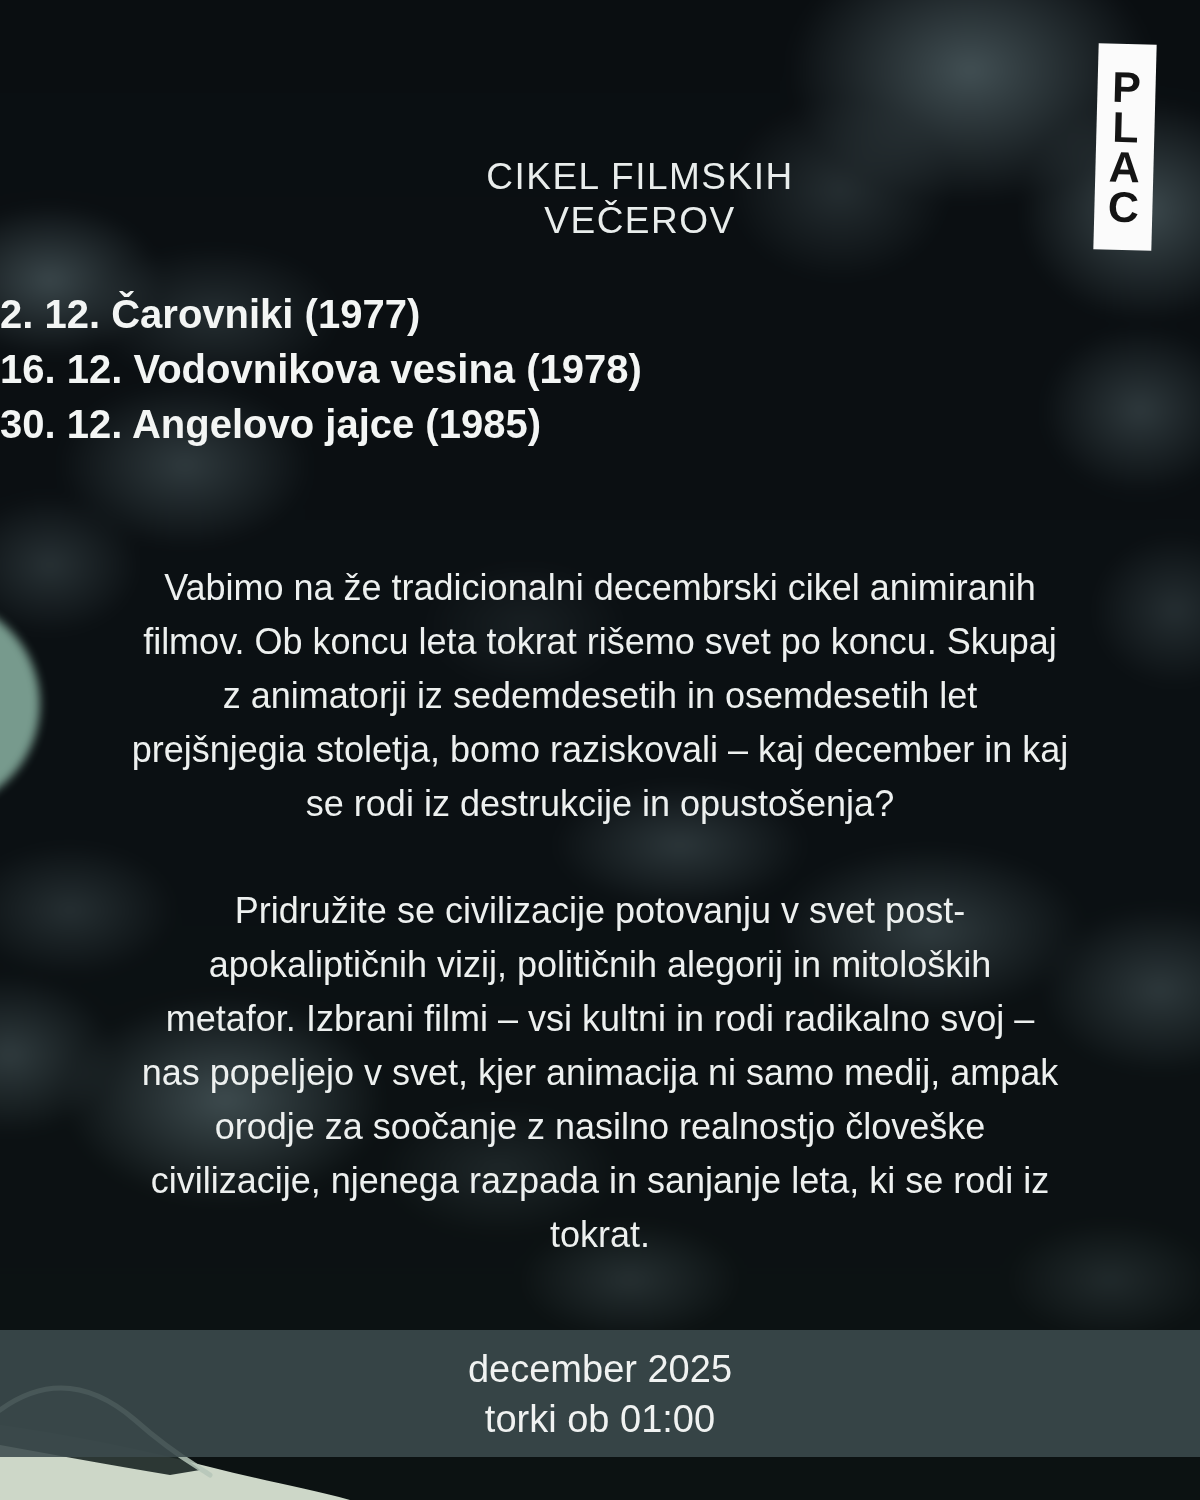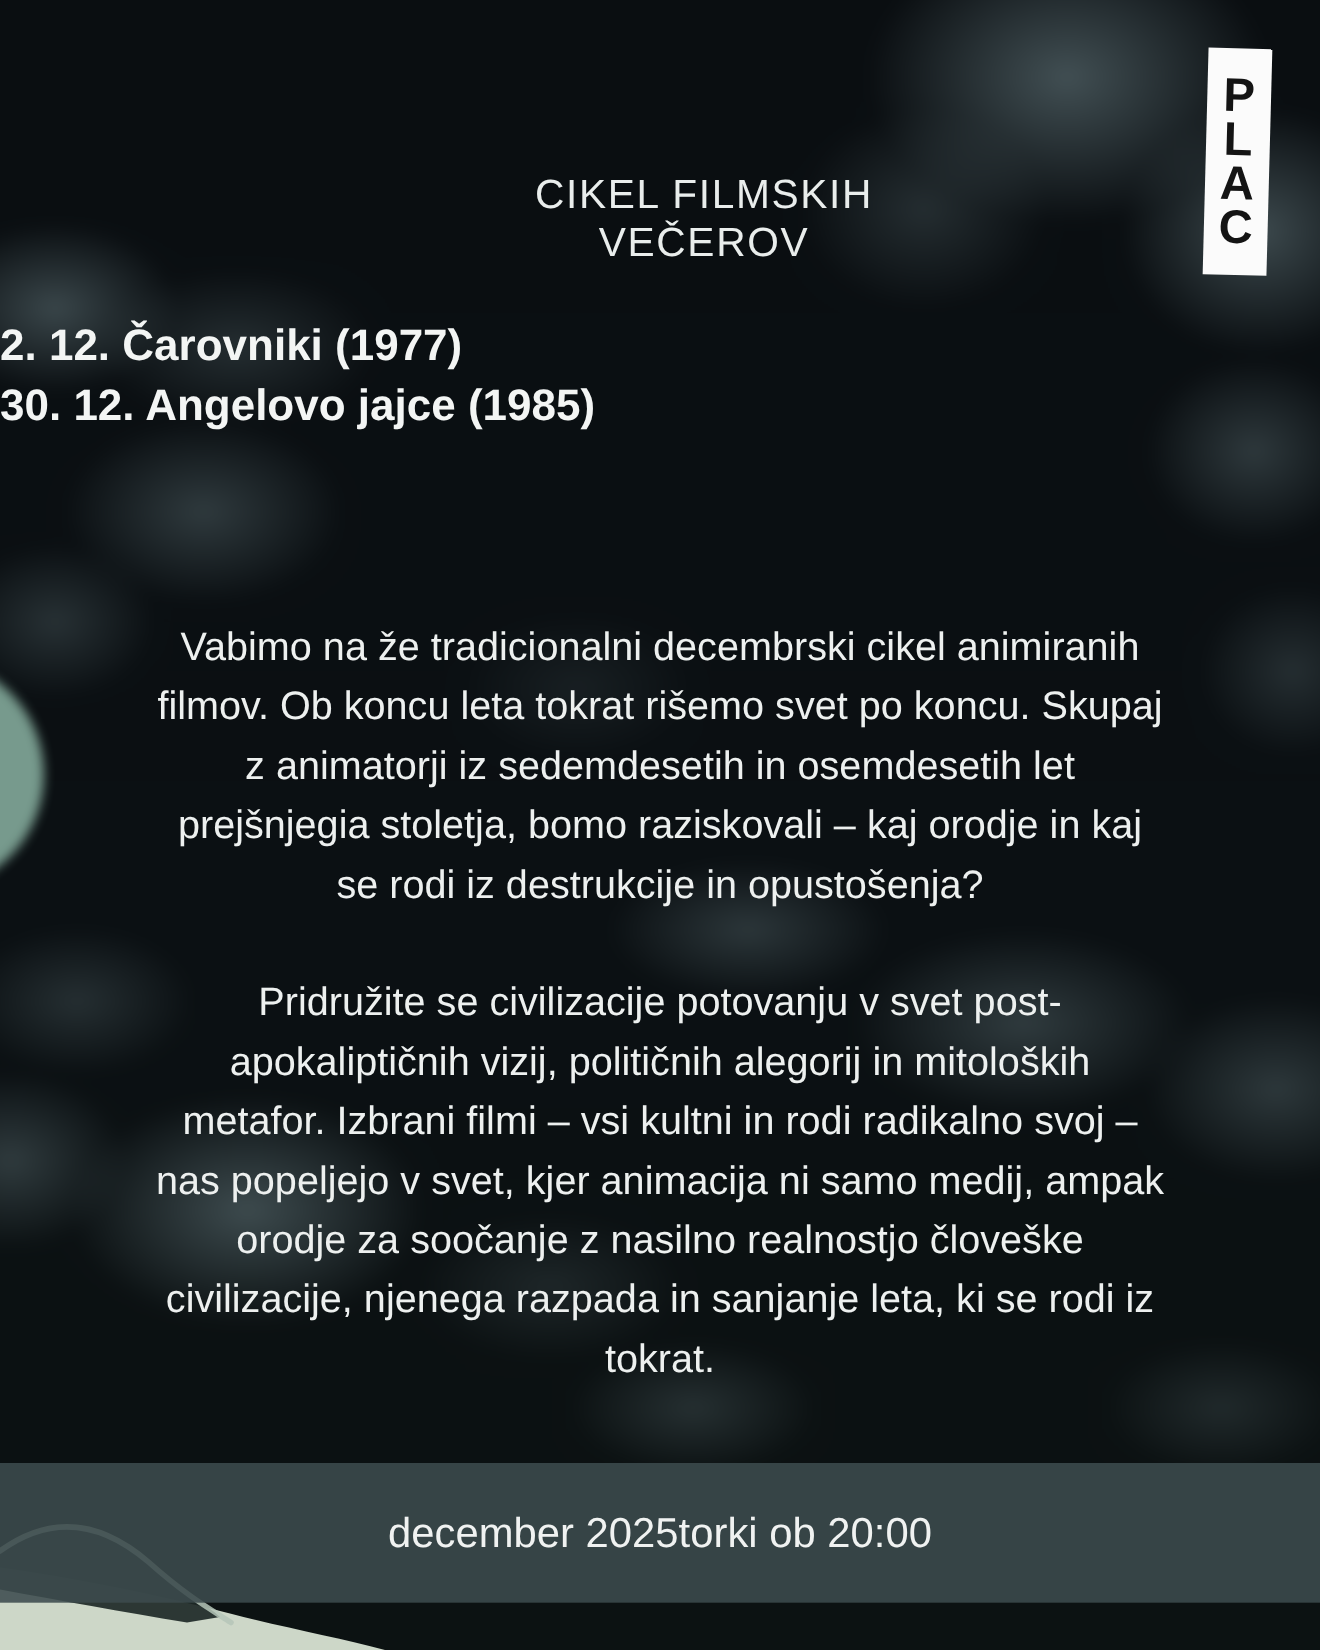--- a/index.html
+++ b/index.html
@@ -66,21 +66,21 @@
     position:absolute; left:0; width:100%;
     text-align:center; font-size:36px; line-height:54px; font-weight:400;
     color:#edf0ef;
   }
   .p1 { top:561px; }
   .p2 { top:884px; }
 
   .footer-bar {
     position:absolute; left:0; top:1330px; width:1200px; height:127px;
     background:rgba(60,75,77,.88);
-    display:flex; flex-direction:row; align-items:center; justify-content:center;
+    display:flex; flex-direction:column; align-items:center; justify-content:center;
     font-size:38px; line-height:50px; color:#f0f2f1;
   }
 </style>
 </head>
 <body>
 
 <div class="poster">
 
   <div class="smoke"></div>
 
@@ -99,39 +99,40 @@
     <span>C</span>
   </div>
 
   <div class="title">
     <div>CIKEL FILMSKIH</div>
     <div>VEČEROV</div>
   </div>
 
   <div class="films">
     <div>2. 12. Čarovniki (1977)</div>
+    <div>16. 12. Vodovnikova vesina (1978)</div>
     <div>30. 12. Angelovo jajce (1985)</div>
   </div>
 
   <div class="para p1">
     <div>Vabimo na že tradicionalni decembrski cikel animiranih</div>
     <div>filmov. Ob koncu leta tokrat rišemo svet po koncu. Skupaj</div>
     <div>z animatorji iz sedemdesetih in osemdesetih let</div>
-    <div>prejšnjegia stoletja, bomo raziskovali – kaj orodje in kaj</div>
+    <div>prejšnjegia stoletja, bomo raziskovali – kaj december in kaj</div>
     <div>se rodi iz destrukcije in opustošenja?</div>
   </div>
 
   <div class="para p2">
     <div>Pridružite se civilizacije potovanju v svet post-</div>
     <div>apokaliptičnih vizij, političnih alegorij in mitoloških</div>
     <div>metafor. Izbrani filmi – vsi kultni in rodi radikalno svoj –</div>
     <div>nas popeljejo v svet, kjer animacija ni samo medij, ampak</div>
     <div>orodje za soočanje z nasilno realnostjo človeške</div>
     <div>civilizacije, njenega razpada in sanjanje leta, ki se rodi iz</div>
     <div>tokrat.</div>
   </div>
 
   <div class="footer-bar">
     <div>december 2025</div>
-    <div>torki ob 20:00</div>
+    <div>torki ob 01:00</div>
   </div>
 
 </div>
 
 </body></html>

